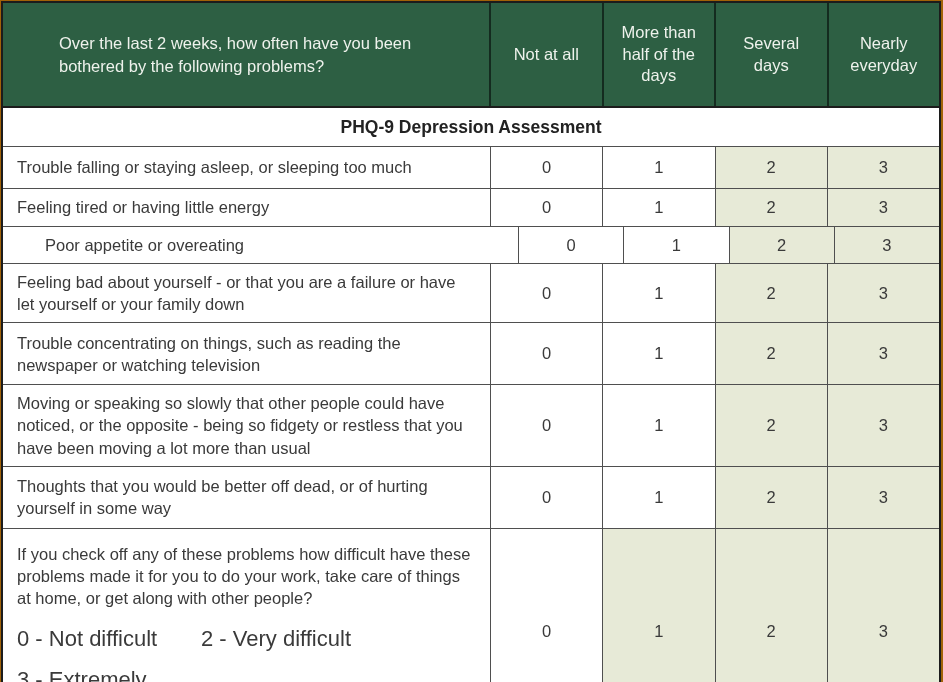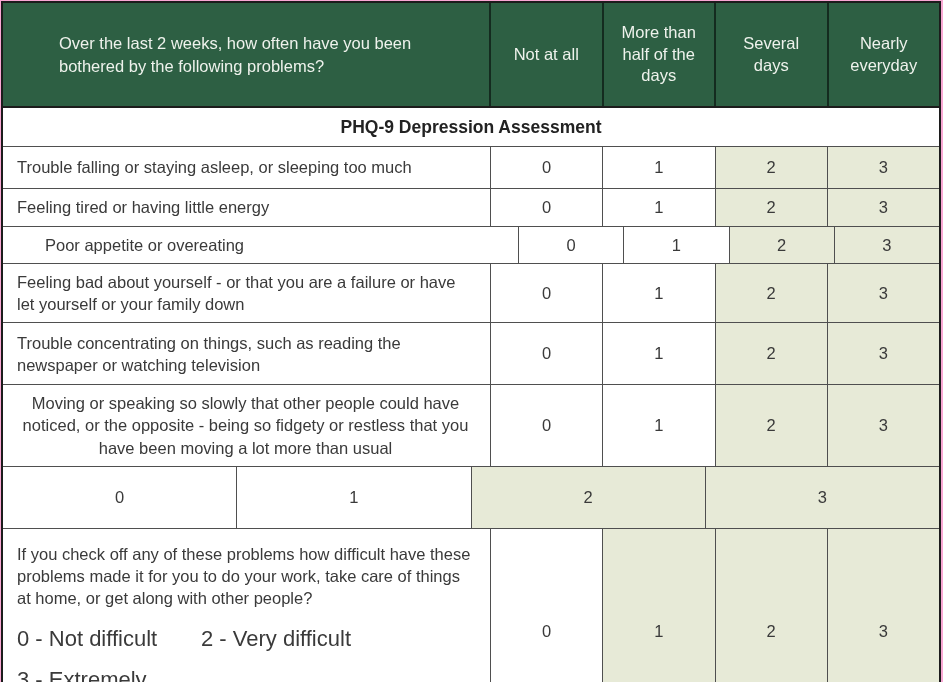--- a/index.html
+++ b/index.html
@@ -13,21 +13,21 @@
   }
   * { box-sizing: border-box; margin: 0; padding: 0; }
   html, body {
     background: #ffffff;
     font-family: "Liberation Sans", "DejaVu Sans", sans-serif;
     color: var(--text);
   }
   .page {
     width: 943px;
     height: 682px;
-    background: #f9a8d4;
+    background: #a16207;
     position: relative;
   }
   .phq-table {
     position: absolute;
     left: 1px;
     top: 1px;
     width: 940px;
     border: 2px solid var(--outer-border);
     background: #ffffff;
     display: flex;
@@ -96,21 +96,21 @@
     cursor: pointer;
   }
   .score-cell:last-child { border-right: none; }
   .shaded { background: var(--cell-shade); }
 
   .r1 { min-height: 42px; }
   .r2 { min-height: 38px; }
   .r3 { min-height: 37px; padding-left: 28px; }
   .r4 { min-height: 56px; }
   .r5 { min-height: 62px; }
-  .r6 { min-height: 80px; text-align: center; }
+  .r6 { min-height: 80px; }
   .r7 { min-height: 62px; }
   .r8 { min-height: 156px; }
 
   
   .final-q {
     flex-direction: column;
     align-items: flex-start;
     justify-content: center;
     padding-top: 14px;
     padding-bottom: 12px;
@@ -183,20 +183,21 @@
 
     <div class="row data-row r6">
       <div class="q-cell">Moving or speaking so slowly that other people could have noticed, or the opposite - being so fidgety or restless that you have been moving a lot more than usual</div>
       <div class="score-cell">0</div>
       <div class="score-cell">1</div>
       <div class="score-cell shaded">2</div>
       <div class="score-cell shaded">3</div>
     </div>
 
     <div class="row data-row r7">
+      <div class="q-cell">Thoughts that you would be better off dead, or of hurting yourself in some way</div>
       <div class="score-cell">0</div>
       <div class="score-cell">1</div>
       <div class="score-cell shaded">2</div>
       <div class="score-cell shaded">3</div>
     </div>
 
     <div class="row data-row r8">
       <div class="q-cell final-q">
         <div class="q-text">If you check off any of these problems how difficult have these problems made it for you to do your work, take care of things at home, or get along with other people?</div>
         <div class="legend">

